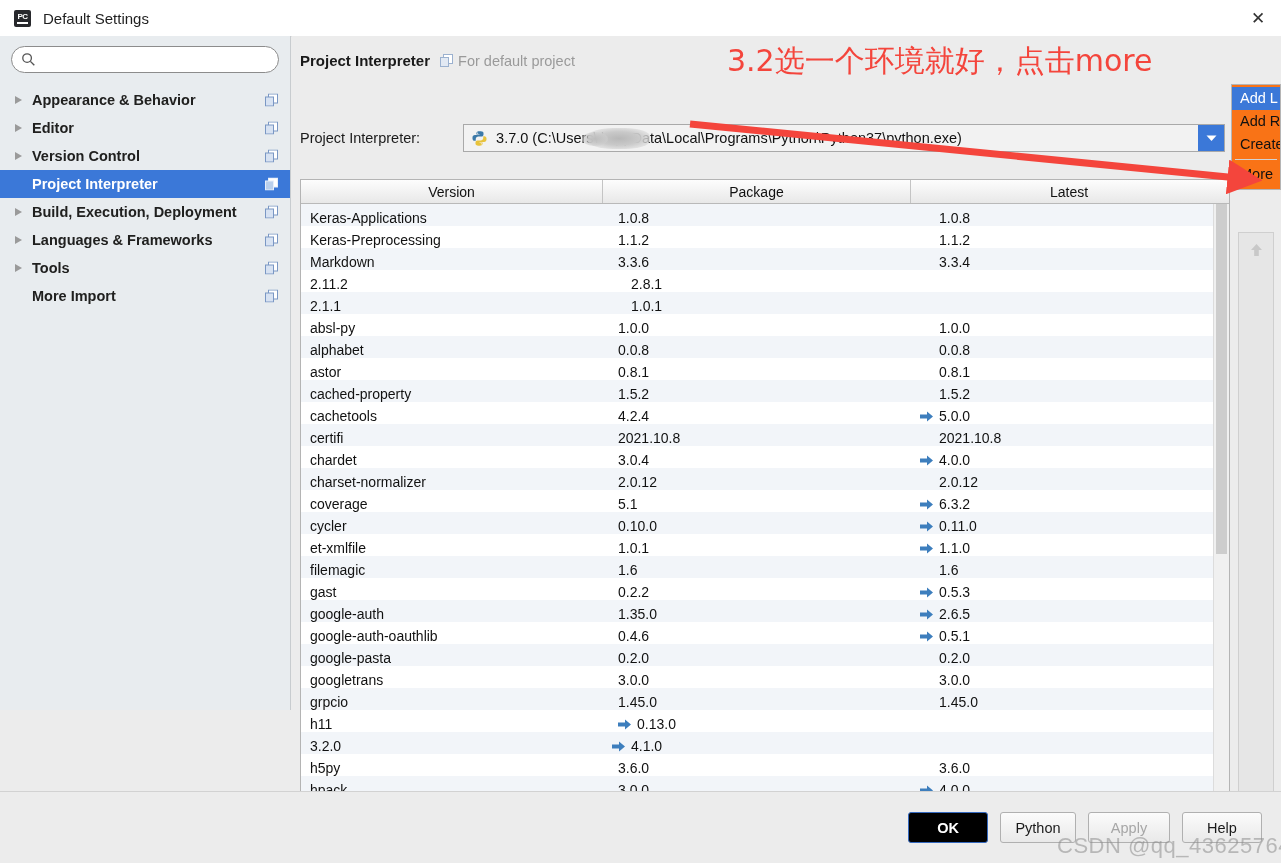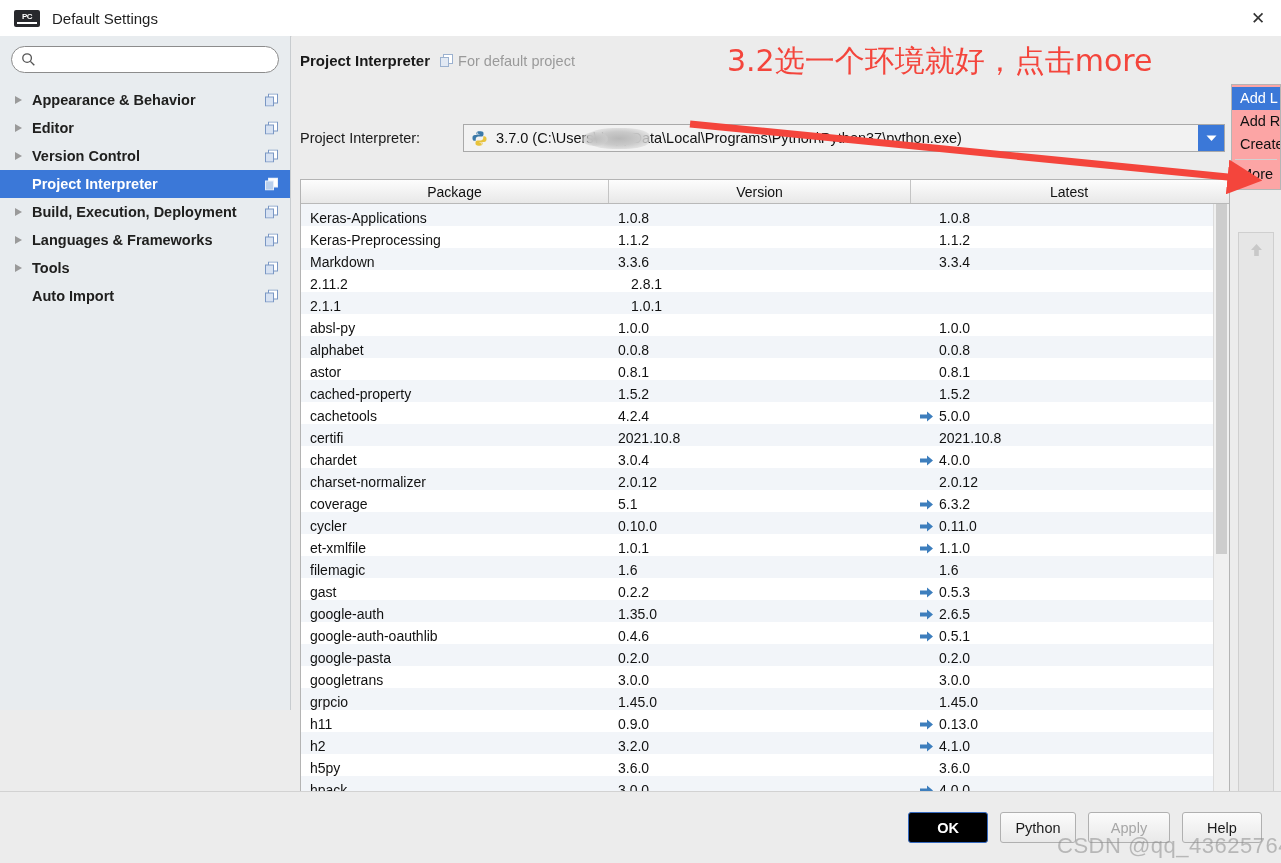--- a/index.html
+++ b/index.html
@@ -18,21 +18,21 @@
 
   
   .titlebar {
     position: absolute; left: 0; top: 0;
     width: 1281px; height: 36px;
     background: #ffffff;
     border-bottom: 1px solid #e2e2e2;
     display: flex; align-items: center;
   }
   .pc-icon {
-    width: 26px; height: 17px;
+    width: 17px; height: 17px;
     margin-left: 14px;
     background: #27282c;
     border-radius: 2px;
     position: relative;
     display: flex; align-items: center; justify-content: center;
   }
   .pc-icon span {
     color: #fff; font-size: 8px; font-weight: bold;
     line-height: 8px; letter-spacing: -0.5px;
     font-family: "Liberation Sans", sans-serif;
@@ -235,21 +235,21 @@
     width: 34px; height: 34px;
     display: flex; align-items: center; justify-content: center;
     cursor: pointer;
   }
 
   
   .dropdown {
     position: absolute;
     left: 1231px; top: 84px;
     width: 50px;
-    background: #fca5a5;
+    background: #f97316;
     border: 1px solid #b5b5b5;
     box-sizing: border-box;
     z-index: 20;
     padding: 2px 0 3px 0;
     overflow: hidden;
   }
   .menu-item {
     height: 23px; line-height: 23px;
     padding-left: 8px;
     font-size: 14.5px; color: #111;
@@ -422,21 +422,21 @@
         </div>
         <div class="tree-label">Tools</div>
         <svg class="copy-icon" viewBox="0 0 13 13">
           <rect x="3.5" y="0.5" width="9" height="9" fill="#fff" stroke="#7a97c4" stroke-width="1"></rect>
           <rect x="0.5" y="3.5" width="8" height="9" fill="#d7e2f2" stroke="#7a97c4" stroke-width="1"></rect>
         </svg>
       </div>
 
       <div class="tree-item">
         <div class="arrow-tw"></div>
-        <div class="tree-label">Auto Import</div>
+        <div class="tree-label">More Import</div>
         <svg class="copy-icon" viewBox="0 0 13 13">
           <rect x="3.5" y="0.5" width="9" height="9" fill="#fff" stroke="#7a97c4" stroke-width="1"></rect>
           <rect x="0.5" y="3.5" width="8" height="9" fill="#d7e2f2" stroke="#7a97c4" stroke-width="1"></rect>
         </svg>
       </div>
     </div>
   </div>
 
   <div class="main">
 
@@ -461,22 +461,22 @@
         <div class="combo-arrow">
           <svg width="11" height="8" viewBox="0 0 11 8">
               <polygon points="0.5,1.5 10.5,1.5 5.5,7" fill="#ffffff"></polygon>
             </svg>
         </div>
       </div>
     </div>
 
     <div class="table-wrap">
       <div class="thead">
+        <div class="th c2">Version</div>
         <div class="th c1">Package</div>
-        <div class="th c2">Version</div>
         <div class="th c3">Latest</div>
       </div>
       <div id="rows-container">
           <div class="trow odd">
             <div class="td c1">Keras-Applications</div>
             <div class="td c2">1.0.8</div>
             <div class="td c3">
               <svg class="up-arrow-icon hidden" viewBox="0 0 13 11">
                 <polygon points="0,3.5 7,3.5 7,0.5 13,5.5 7,10.5 7,7.5 0,7.5" fill="#3d7ebd"></polygon>
               </svg>
@@ -696,30 +696,28 @@
             <div class="td c2">1.45.0</div>
             <div class="td c3">
               <svg class="up-arrow-icon hidden" viewBox="0 0 13 11">
                 <polygon points="0,3.5 7,3.5 7,0.5 13,5.5 7,10.5 7,7.5 0,7.5" fill="#3d7ebd"></polygon>
               </svg>
               <span>1.45.0</span>
             </div>
           </div>
           <div class="trow even">
             <div class="td c1">h11</div>
-            <div class="td c2">0.9.0</div>
             <div class="td c3">
               <svg class="up-arrow-icon" viewBox="0 0 13 11">
                 <polygon points="0,3.5 7,3.5 7,0.5 13,5.5 7,10.5 7,7.5 0,7.5" fill="#3d7ebd"></polygon>
               </svg>
               <span>0.13.0</span>
             </div>
           </div>
           <div class="trow odd">
-            <div class="td c1">h2</div>
             <div class="td c2">3.2.0</div>
             <div class="td c3">
               <svg class="up-arrow-icon" viewBox="0 0 13 11">
                 <polygon points="0,3.5 7,3.5 7,0.5 13,5.5 7,10.5 7,7.5 0,7.5" fill="#3d7ebd"></polygon>
               </svg>
               <span>4.1.0</span>
             </div>
           </div>
           <div class="trow even">
             <div class="td c1">h5py</div>

